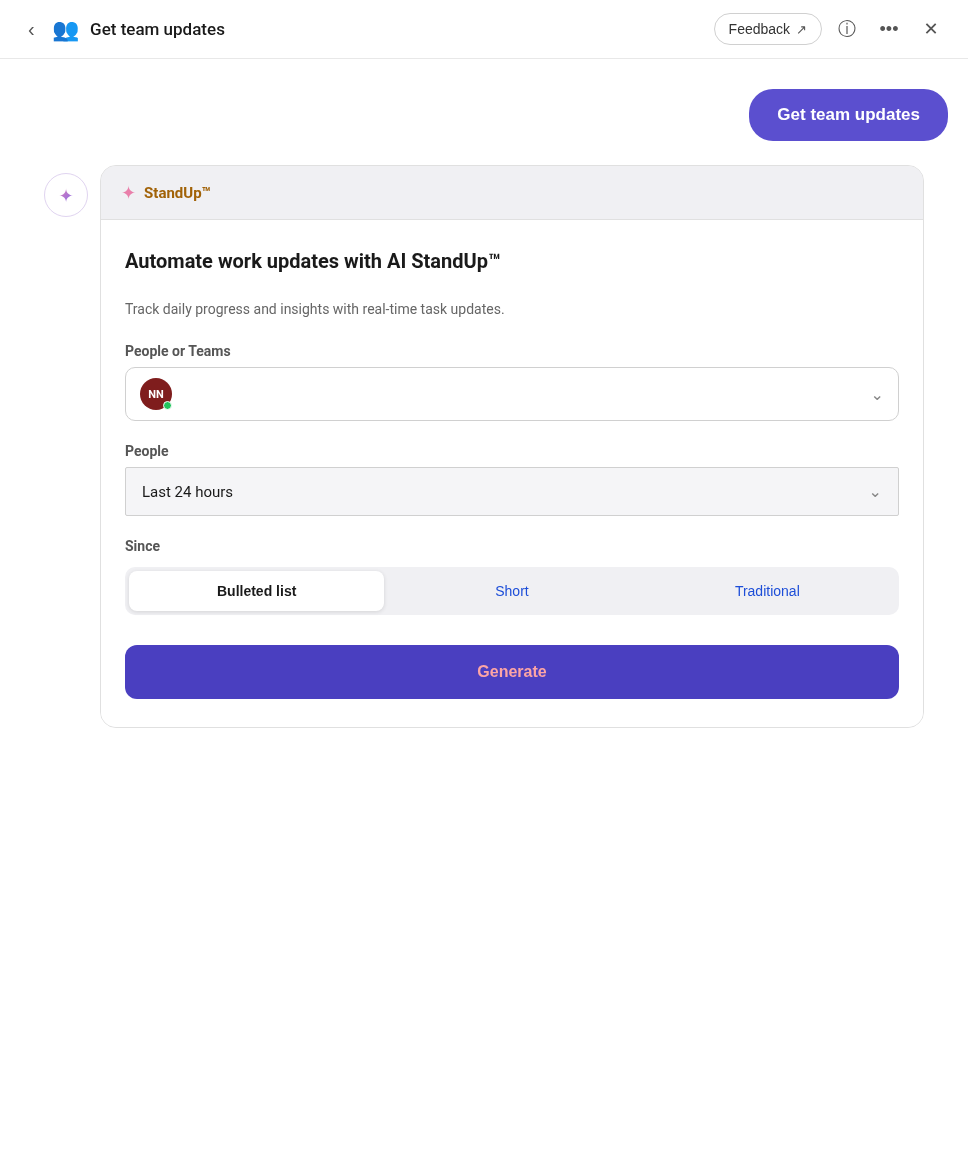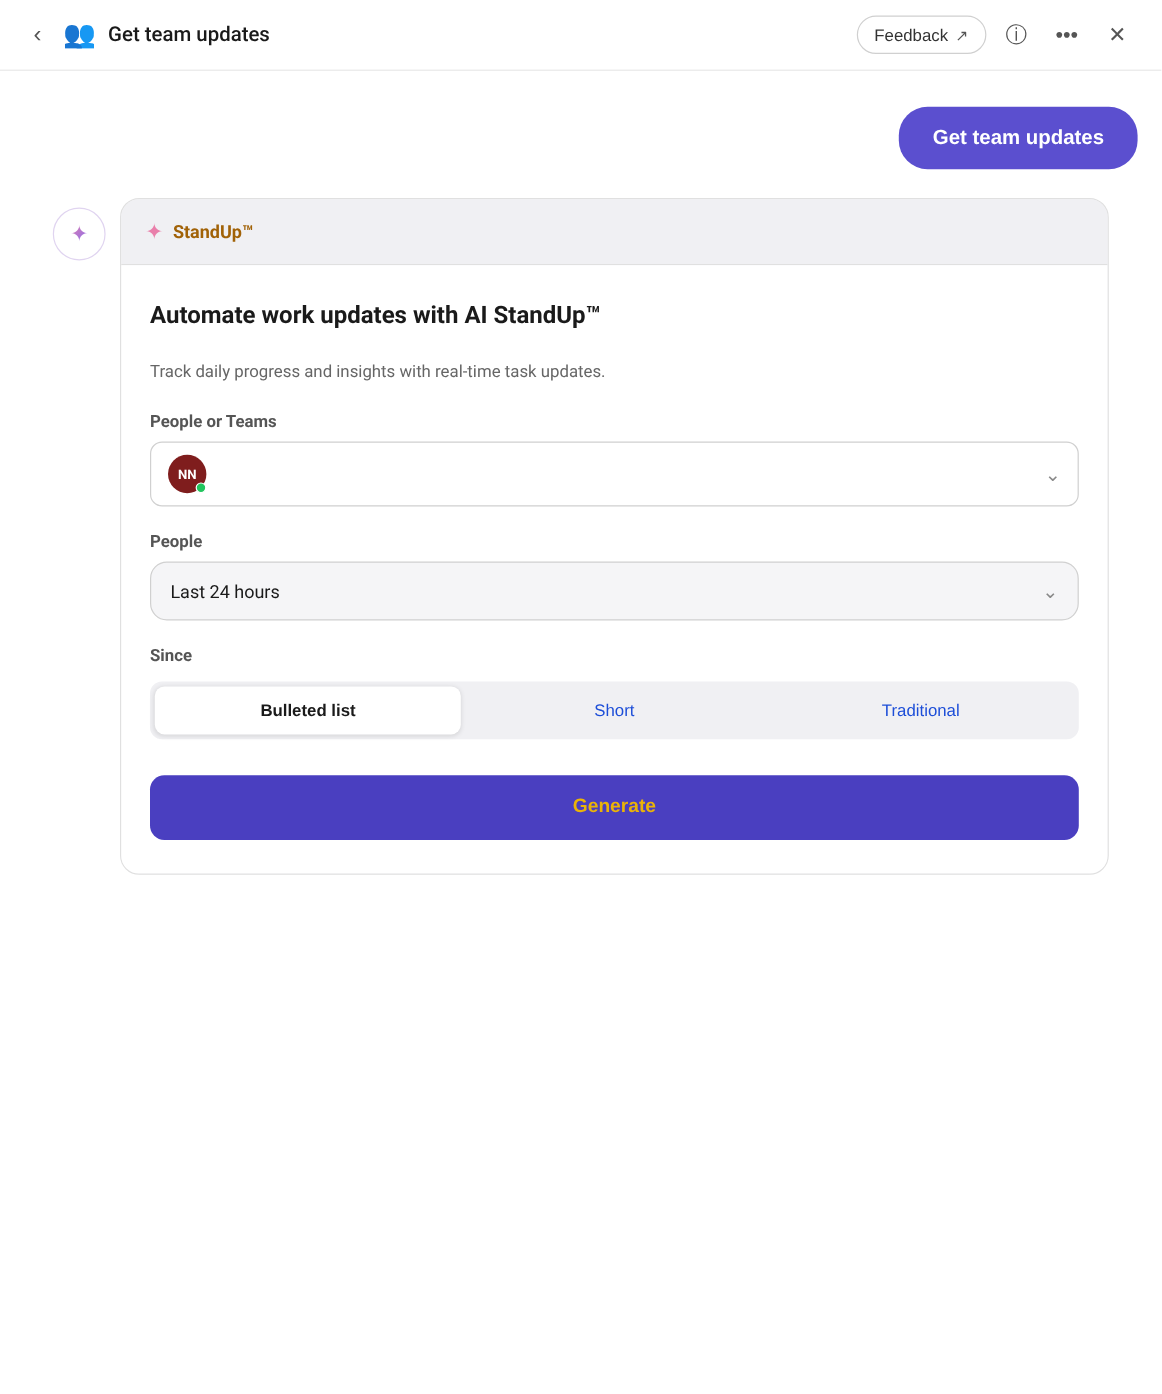--- a/index.html
+++ b/index.html
@@ -207,21 +207,21 @@
       background: #22c55e;
       border-radius: 50%;
       bottom: 0;
       right: 0;
       border: 1.5px solid white;
     }
 
     
     .since-select {
       border: 1.5px solid #d0d0d0;
-      border-radius: 14px;
+      border-radius: 2px;
       padding: 14px 16px;
       display: flex;
       align-items: center;
       justify-content: space-between;
       cursor: pointer;
       background: #f5f5f7;
       font-size: 15px;
       color: #1a1a1a;
     }
 
@@ -250,21 +250,21 @@
       background: white;
       color: #1a1a1a;
       font-weight: 700;
       box-shadow: 0 1px 4px rgba(0,0,0,0.12);
     }
 
     
     .generate-btn {
       width: 100%;
       background: #4a3fc0;
-      color: #eab308;
+      color: #fca5a5;
       border: none;
       border-radius: 12px;
       padding: 18px;
       font-size: 16px;
       font-weight: 600;
       cursor: pointer;
       margin-top: 8px;
     }
 
     

